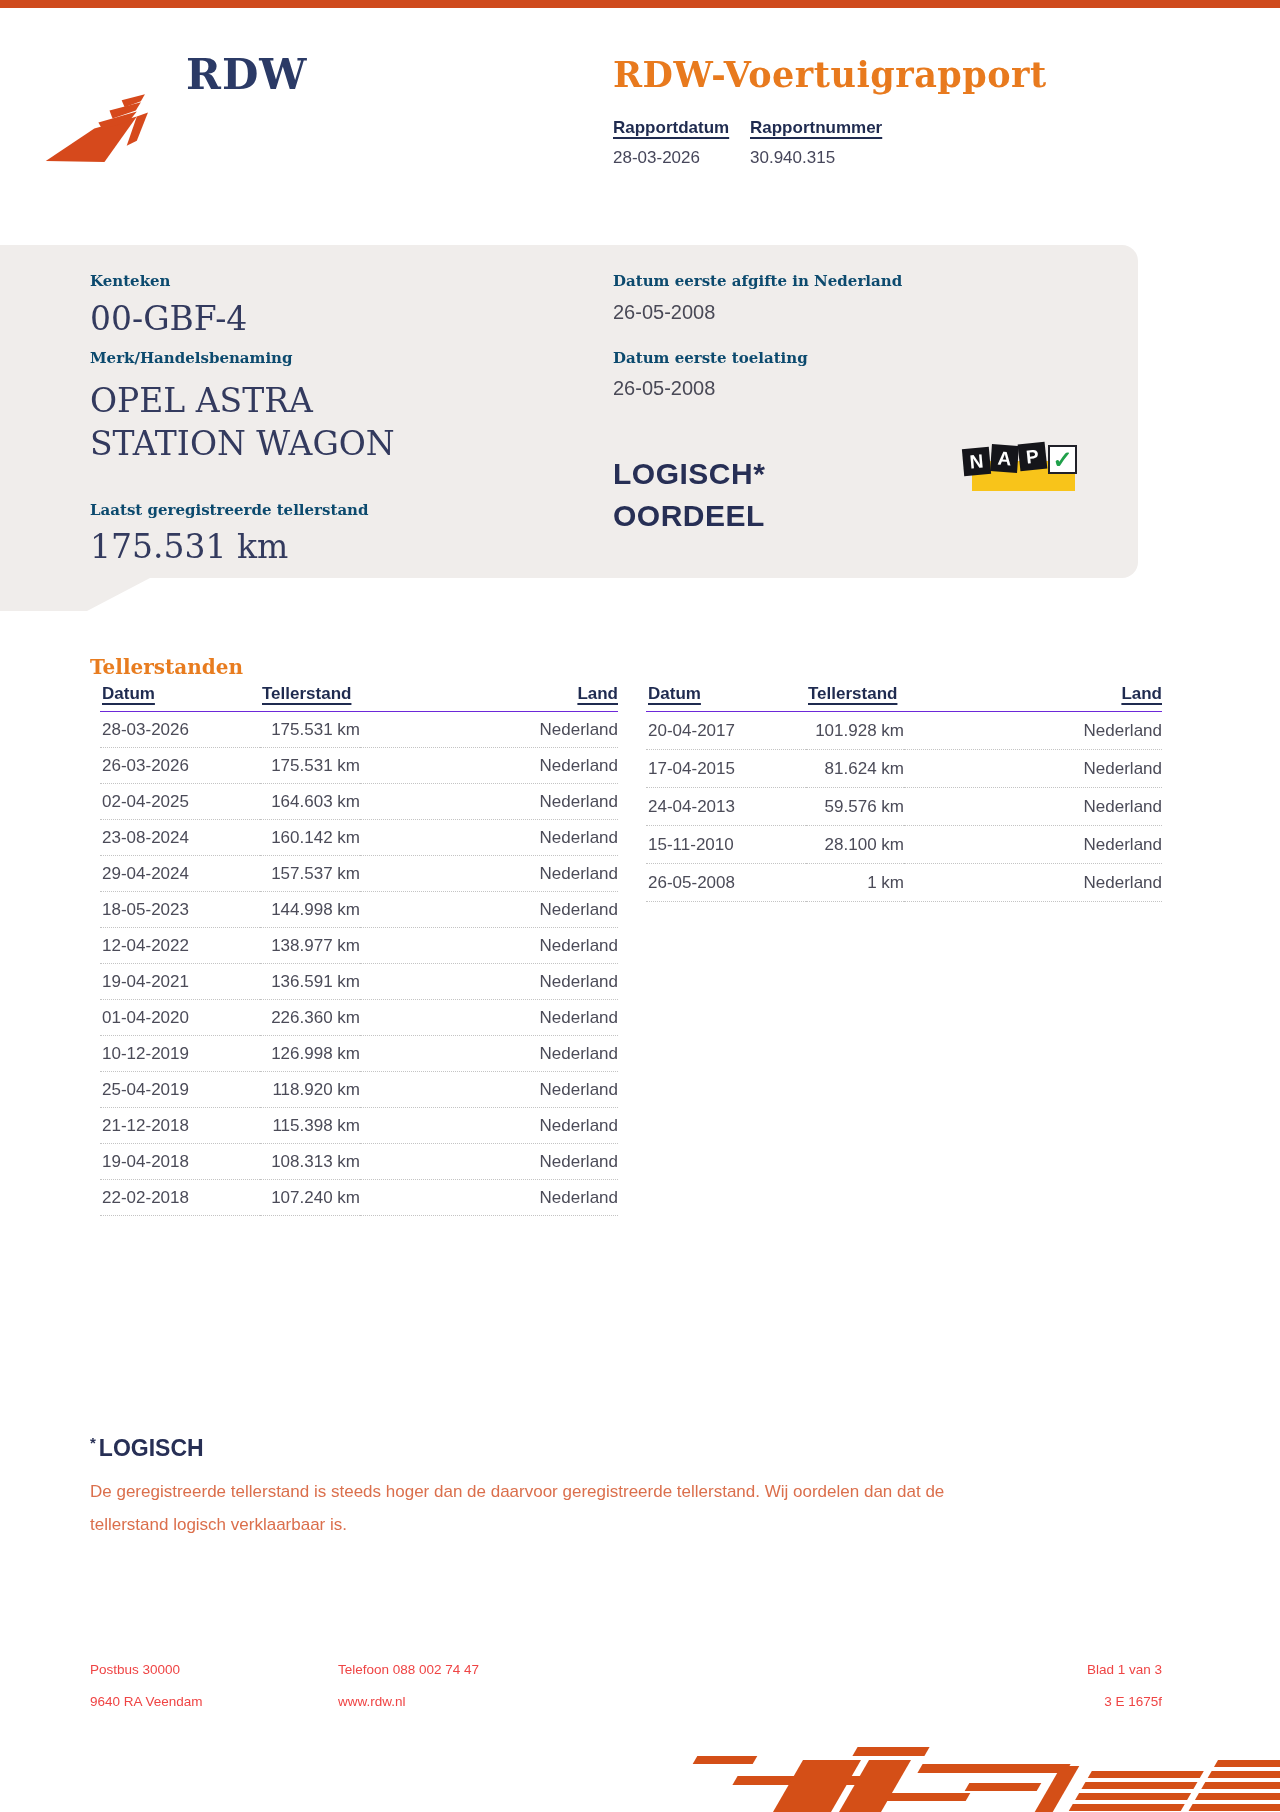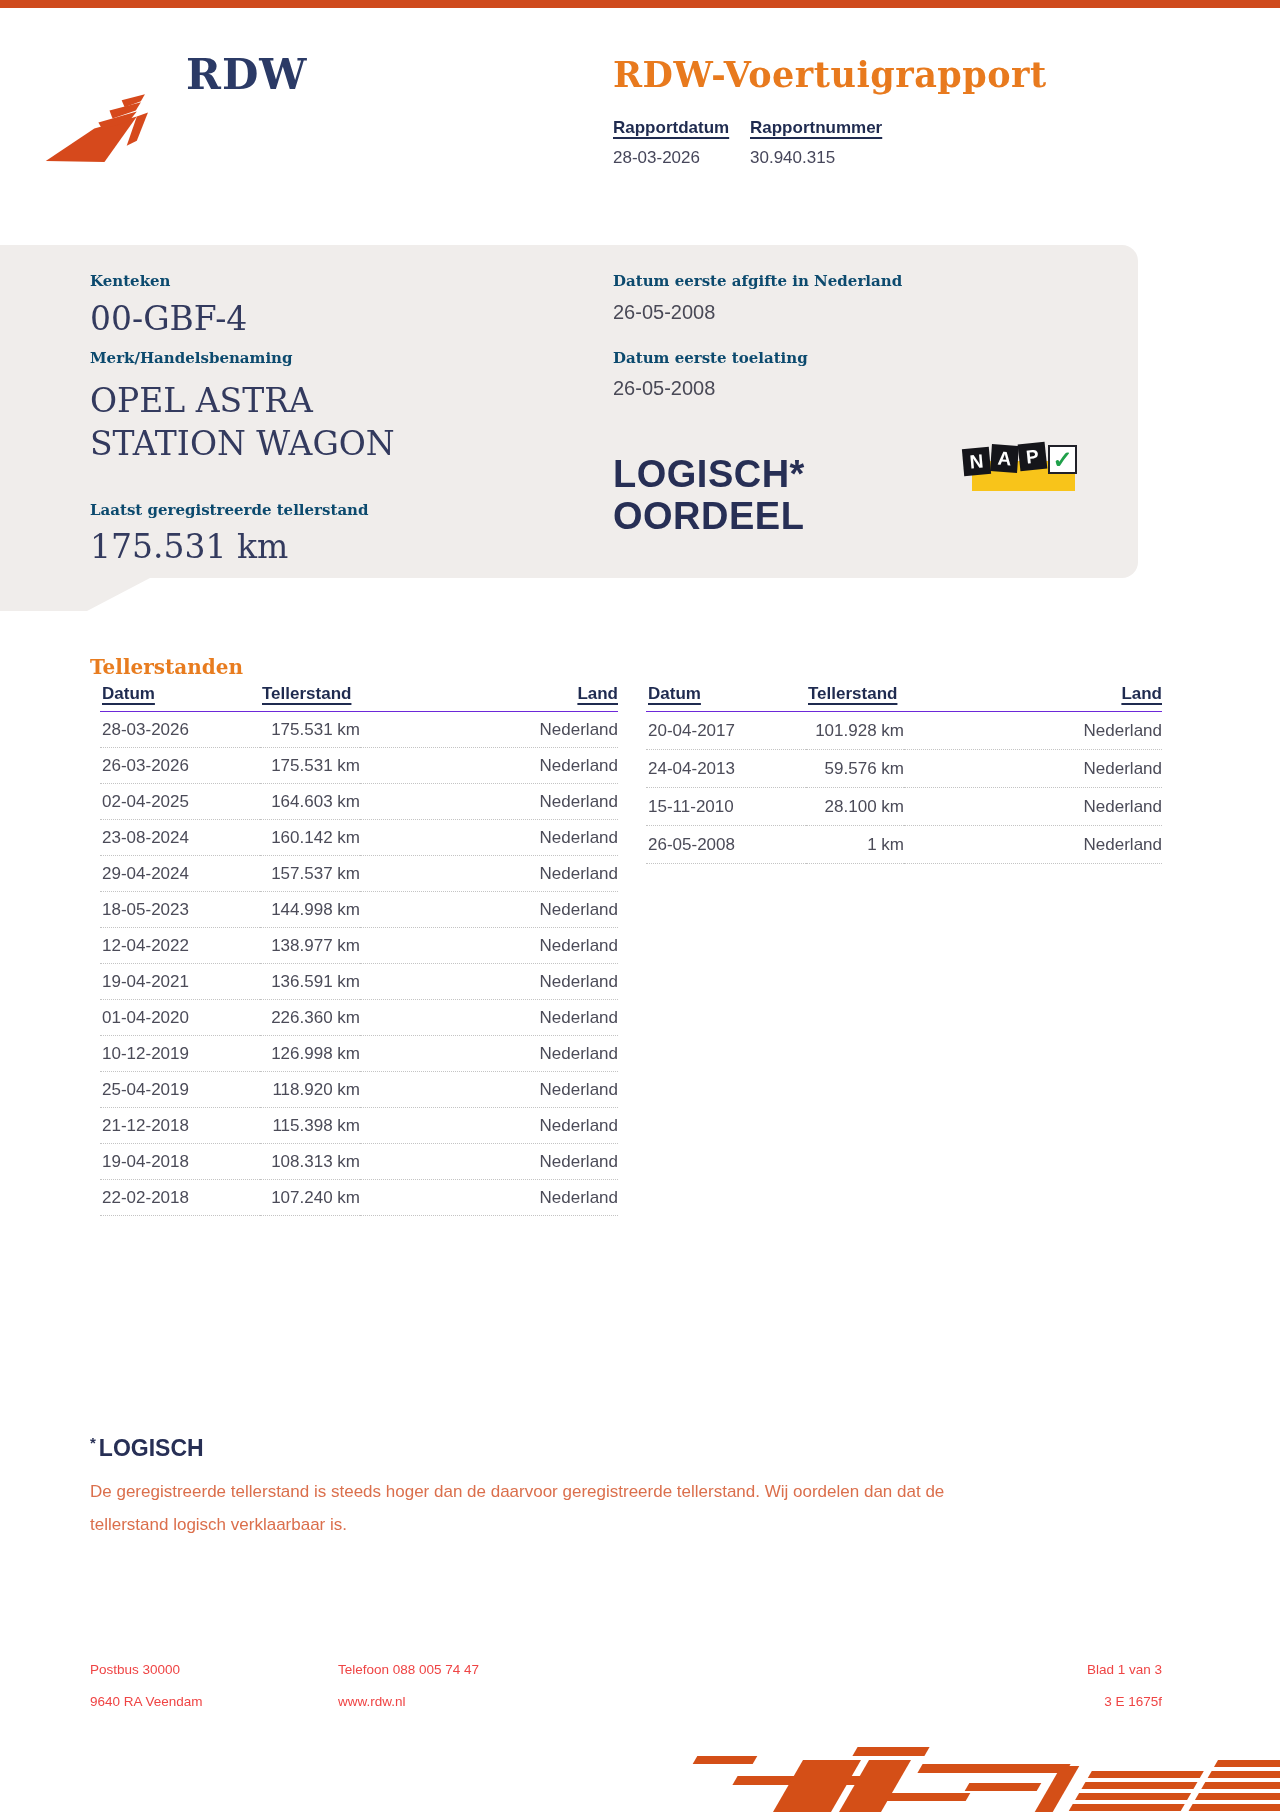--- a/index.html
+++ b/index.html
@@ -26,21 +26,21 @@
   
   .panel{position:absolute;left:0;top:245px;width:1138px;height:333px;
     background:#f0edeb;border-radius:0 16px 16px 0;}
   .panel-tail{position:absolute;left:0;top:578px;width:150px;height:33px;background:#f0edeb;
     clip-path:polygon(0 0,100% 0,58% 100%,0 100%);}
   .f-label{position:absolute;font-family:"DejaVu Serif","Liberation Serif",serif;
     font-weight:bold;font-size:15px;color:#0c4a6e;}
   .f-big{position:absolute;font-family:"DejaVu Serif","Liberation Serif",serif;
     font-size:33px;color:#333a5e;line-height:43px;}
   .f-date{position:absolute;font-size:20px;color:#494956;}
-  .verdict{position:absolute;left:613px;top:208px;font-size:38px;font-weight:bold;
+  .verdict{position:absolute;left:613px;top:208px;font-size:30px;font-weight:bold;
     color:#272f55;line-height:42px;letter-spacing:0.5px;}
 
   
   .nap{position:absolute;left:963px;top:200px;width:115px;height:50px;}
   .nap-yellow{position:absolute;left:9px;top:16px;width:103px;height:30px;background:#f8c41a;}
   .nap-sq{position:absolute;width:27px;height:27px;background:#15151a;color:#fff;
     font-weight:bold;font-size:19px;display:flex;align-items:center;justify-content:center;}
   .nap-sq.n{left:0;top:3px;transform:rotate(-5deg);}
   .nap-sq.a{left:28px;top:0;transform:rotate(4deg);}
   .nap-sq.p{left:56px;top:-2px;transform:rotate(-6deg);}
@@ -240,20 +240,25 @@
     <th class="land">Land</th>
   </tr>
     </thead>
   <tbody>
       <tr>
         <td class="c-datum">20-04-2017</td>
         <td class="c-tell">101.928 km</td>
         <td class="c-land">Nederland</td>
       </tr>
       <tr>
+        <td class="c-datum">17-04-2015</td>
+        <td class="c-tell">81.624 km</td>
+        <td class="c-land">Nederland</td>
+      </tr>
+      <tr>
         <td class="c-datum">24-04-2013</td>
         <td class="c-tell">59.576 km</td>
         <td class="c-land">Nederland</td>
       </tr>
       <tr>
         <td class="c-datum">15-11-2010</td>
         <td class="c-tell">28.100 km</td>
         <td class="c-land">Nederland</td>
       </tr>
       <tr>
@@ -264,21 +269,21 @@
     </tbody>
 </table>
 
 <div class="explanation">
   <div class="exp-head"><span class="exp-star">*</span><span>LOGISCH</span></div>
   <div class="exp-body"><span>De geregistreerde tellerstand is steeds hoger dan de daarvoor geregistreerde tellerstand. Wij oordelen dan dat de</span><br><span>tellerstand logisch verklaarbaar is.</span></div>
 </div>
 
 <div class="foot" style="left:90px;top:1662px;">Postbus 30000</div>
 <div class="foot" style="left:90px;top:1694px;">9640 RA Veendam</div>
-<div class="foot" style="left:338px;top:1662px;">Telefoon 088 005 74 47</div>
+<div class="foot" style="left:338px;top:1662px;">Telefoon 088 002 74 47</div>
 <div class="foot" style="left:338px;top:1694px;">www.rdw.nl</div>
 <div class="foot f-r" style="right:118px;top:1662px;">Blad 1 van 3</div>
 <div class="foot f-r" style="right:118px;top:1694px;">3 E 1675f</div>
 
 <div class="truck">
   <div class="tshape" style="left:15px;top:19px;width:60px;height:8px;"></div>
   <div class="tshape" style="left:55px;top:39px;width:150px;height:9px;"></div>
   <div class="tshape" style="left:175px;top:10px;width:72px;height:9px;"></div>
   <div class="tshape" style="left:108px;top:23px;width:58px;height:52px;"></div>
   <div class="tshape" style="left:174px;top:23px;width:42px;height:52px;"></div>

